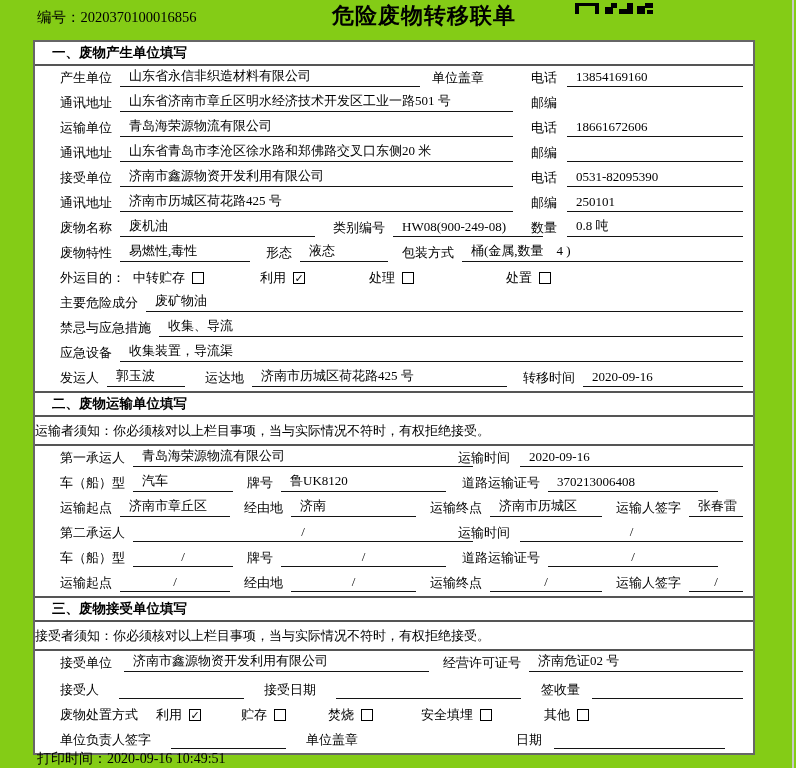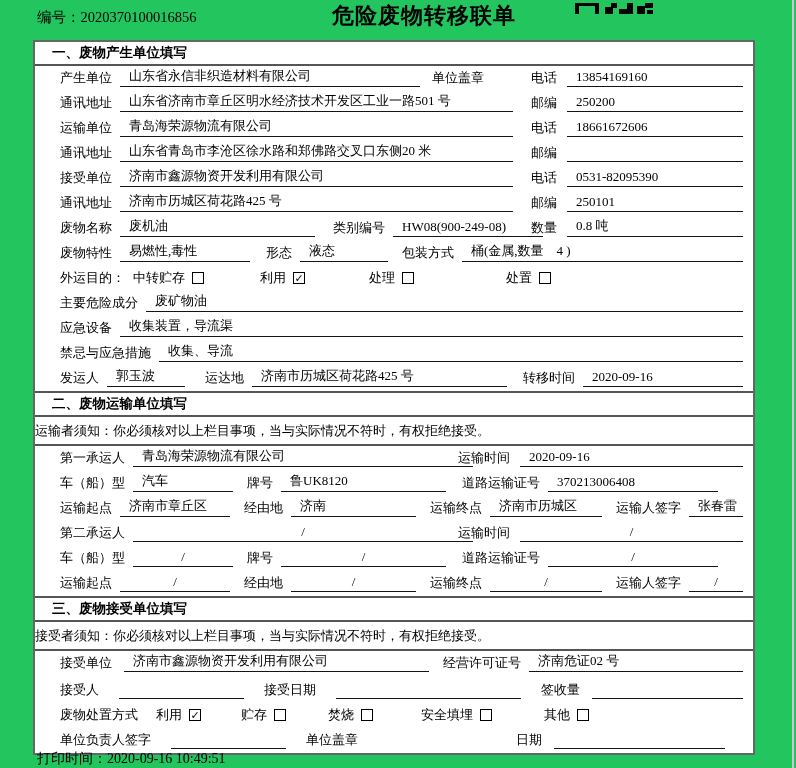--- a/index.html
+++ b/index.html
@@ -1,16 +1,16 @@
 <!DOCTYPE html>
 <html><head>
 <meta charset="utf-8">
 <style>
   html,body{margin:0;padding:0;background:#fff;}
-  .page{position:relative;width:796px;height:768px;background:#22c55e;overflow:hidden;
+  .page{position:relative;width:796px;height:768px;background:#84cc16;overflow:hidden;
         font-family:"Liberation Serif","DejaVu Serif",serif;color:#000;}
   .page-edge{position:absolute;right:2px;top:0;bottom:0;width:2px;background:#c9c9c9;}
 
   
   .doc-header{position:absolute;left:0;top:0;width:100%;height:40px;}
   .doc-no{position:absolute;left:37px;top:8px;font-size:14.5px;white-space:nowrap;}
   .doc-title{position:absolute;left:332px;top:1px;font-size:22px;font-weight:bold;white-space:nowrap;letter-spacing:1px;}
   .qr-frag{position:absolute;left:575px;top:0;}
 
   
@@ -86,21 +86,20 @@
       </div>
     </div>
 
     <div class="row">
       <div class="lgroup">
         <span class="lbl">通讯地址</span>
         <span class="val fill ml8 mr18">山东省济南市章丘区明水经济技术开发区工业一路501 号</span>
       </div>
       <div class="rgroup">
         <span class="lbl">邮编</span>
-        <span class="val fill">250200</span>
       </div>
     </div>
 
     <div class="row">
       <div class="lgroup">
         <span class="lbl">运输单位</span>
         <span class="val fill ml8 mr18">青岛海荣源物流有限公司</span>
       </div>
       <div class="rgroup">
         <span class="lbl">电话</span>
@@ -182,27 +181,27 @@
         <span class="cb"></span>
       </span>
     </div>
 
     <div class="row">
       <span class="lbl">主要危险成分</span>
       <span class="val fill ml8">废矿物油</span>
     </div>
 
     <div class="row">
+      <span class="lbl">禁忌与应急措施</span>
+      <span class="val fill ml8">收集、导流</span>
+    </div>
+
+    <div class="row">
       <span class="lbl">应急设备</span>
       <span class="val fill ml8">收集装置，导流渠</span>
-    </div>
-
-    <div class="row">
-      <span class="lbl">禁忌与应急措施</span>
-      <span class="val fill ml8">收集、导流</span>
     </div>
 
     <div class="row">
       <span class="lbl">发运人</span>
       <span class="val w78 ml8">郭玉波</span>
       <span class="lbl ml20">运达地</span>
       <span class="val w255 ml8">济南市历城区荷花路425 号</span>
       <span class="lbl ml16">转移时间</span>
       <span class="val fill ml8">2020-09-16</span>
     </div>

